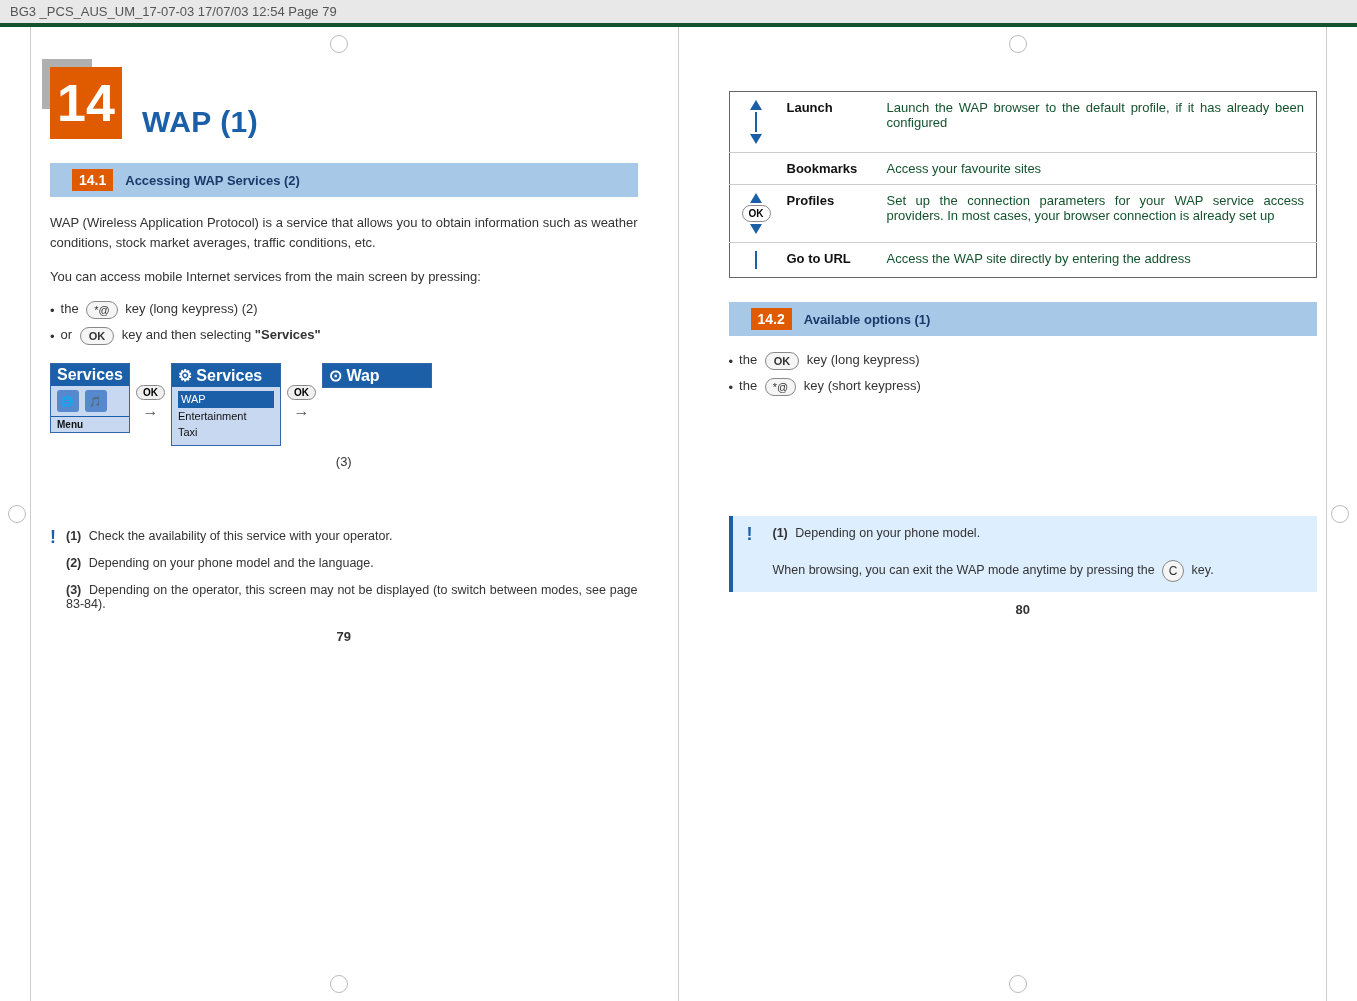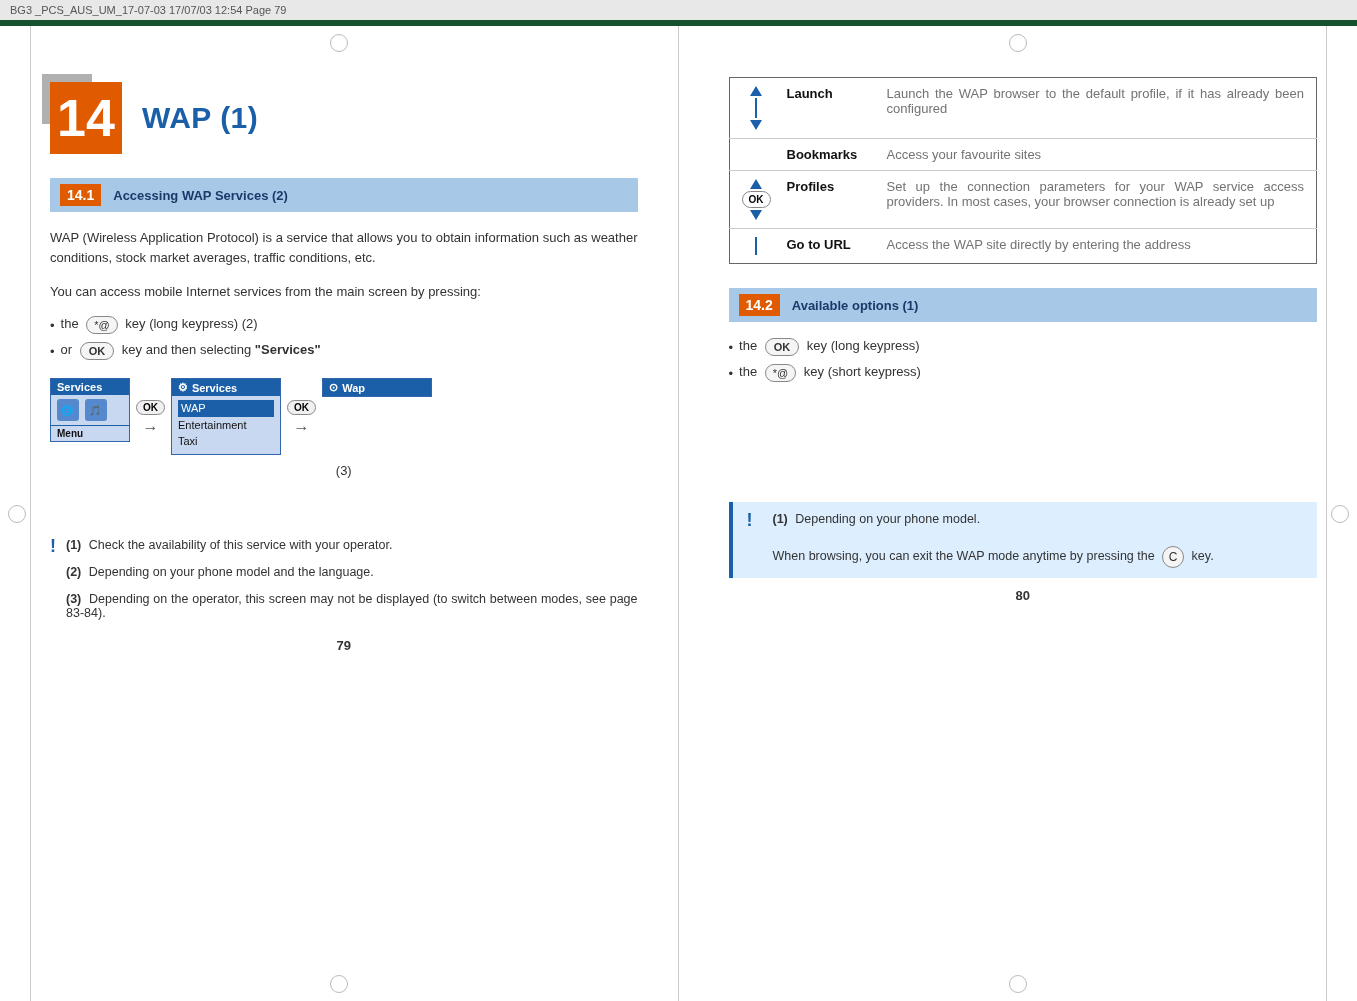--- a/index.html
+++ b/index.html
@@ -8,24 +8,24 @@
       background: #fff;
       width: 1357px;
       min-height: 1001px;
       display: flex;
       flex-direction: column;
     }
 
     
     .top-bar {
       background: #e8e8e8;
-      font-size: 11px;
+      font-size: 13px;
       color: #555;
       padding: 4px 10px;
-      border-bottom: 6px solid #14532d;
+      border-bottom: 4px solid #14532d;
     }
 
     
     .main-content {
       display: flex;
       flex: 1;
     }
 
     
     .page-left {
@@ -54,23 +54,23 @@
     .page-left .reg-mark-top { top: 8px; left: 50%; transform: translateX(-50%); }
     .page-left .reg-mark-bottom { bottom: 8px; left: 50%; transform: translateX(-50%); }
     .page-left .reg-mark-left-mid { top: 50%; left: 8px; transform: translateY(-50%); }
     .page-right .reg-mark-top { top: 8px; left: 50%; transform: translateX(-50%); }
     .page-right .reg-mark-bottom { bottom: 8px; left: 50%; transform: translateX(-50%); }
     .page-right .reg-mark-right-mid { top: 50%; right: 8px; transform: translateY(-50%); }
 
     
     .chapter-header {
       display: flex;
-      align-items: center;
+      align-items: flex-end;
       margin-bottom: 24px;
-      margin-top: 26px;
+      margin-top: 10px;
     }
     .chapter-number-box {
       background: #e05a00;
       color: white;
       font-size: 52px;
       font-weight: bold;
       width: 72px;
       height: 72px;
       display: flex;
       align-items: center;
@@ -95,21 +95,21 @@
       margin-left: 20px;
       letter-spacing: 0.5px;
     }
 
     
     .section-header {
       display: flex;
       align-items: center;
       background: #a8c8e8;
       margin-bottom: 16px;
-      padding: 6px 10px;
+      padding: 6px 22px;
     }
     .section-number {
       background: #e05a00;
       color: white;
       font-size: 14px;
       font-weight: bold;
       padding: 3px 7px;
       margin-right: 12px;
       min-width: 38px;
       text-align: center;
@@ -178,21 +178,21 @@
 
     .screen-box {
       border: 1.5px solid #1a5fa8;
       background: #ddeeff;
       min-width: 90px;
       font-size: 11px;
     }
     .screen-box .screen-title-bar {
       background: #1a5fa8;
       color: white;
-      font-size: 11px;
+      font-size: 16px;
       font-weight: bold;
       padding: 2px 6px;
       display: flex;
       align-items: center;
       gap: 4px;
     }
     .screen-box .screen-body {
       padding: 4px 6px;
       color: #111;
       line-height: 1.5;
@@ -287,21 +287,21 @@
       text-align: center;
       padding-right: 4px;
     }
     .wap-menu-table td.menu-label {
       font-weight: bold;
       width: 100px;
       color: #111;
       white-space: nowrap;
     }
     .wap-menu-table td.menu-desc {
-      color: #737373;
+      color: #14532d;
       text-align: justify;
     }
     .wap-menu-table tr:last-child td {
       border-bottom: none;
     }
 
     
     .nav-arrow-up {
       display: inline-block;
       width: 0;
@@ -530,21 +530,21 @@
 
     <div class="page-number">79</div>
   </div>
 
   <div class="page-right">
     <div class="margin-line-right"></div>
     <div class="reg-mark reg-mark-top"></div>
     <div class="reg-mark reg-mark-right-mid"></div>
     <div class="reg-mark reg-mark-bottom"></div>
 
-    <table class="wap-menu-table" style="margin-top:21px;">
+    <table class="wap-menu-table" style="margin-top:34px;">
       <tbody>
 
         <tr>
           <td>
             <div class="nav-bar">
               <div class="nav-arrow-up"></div>
               <div class="nav-bar-line" style="height:20px;"></div>
               <div class="nav-arrow-down"></div>
             </div>
           </td>

